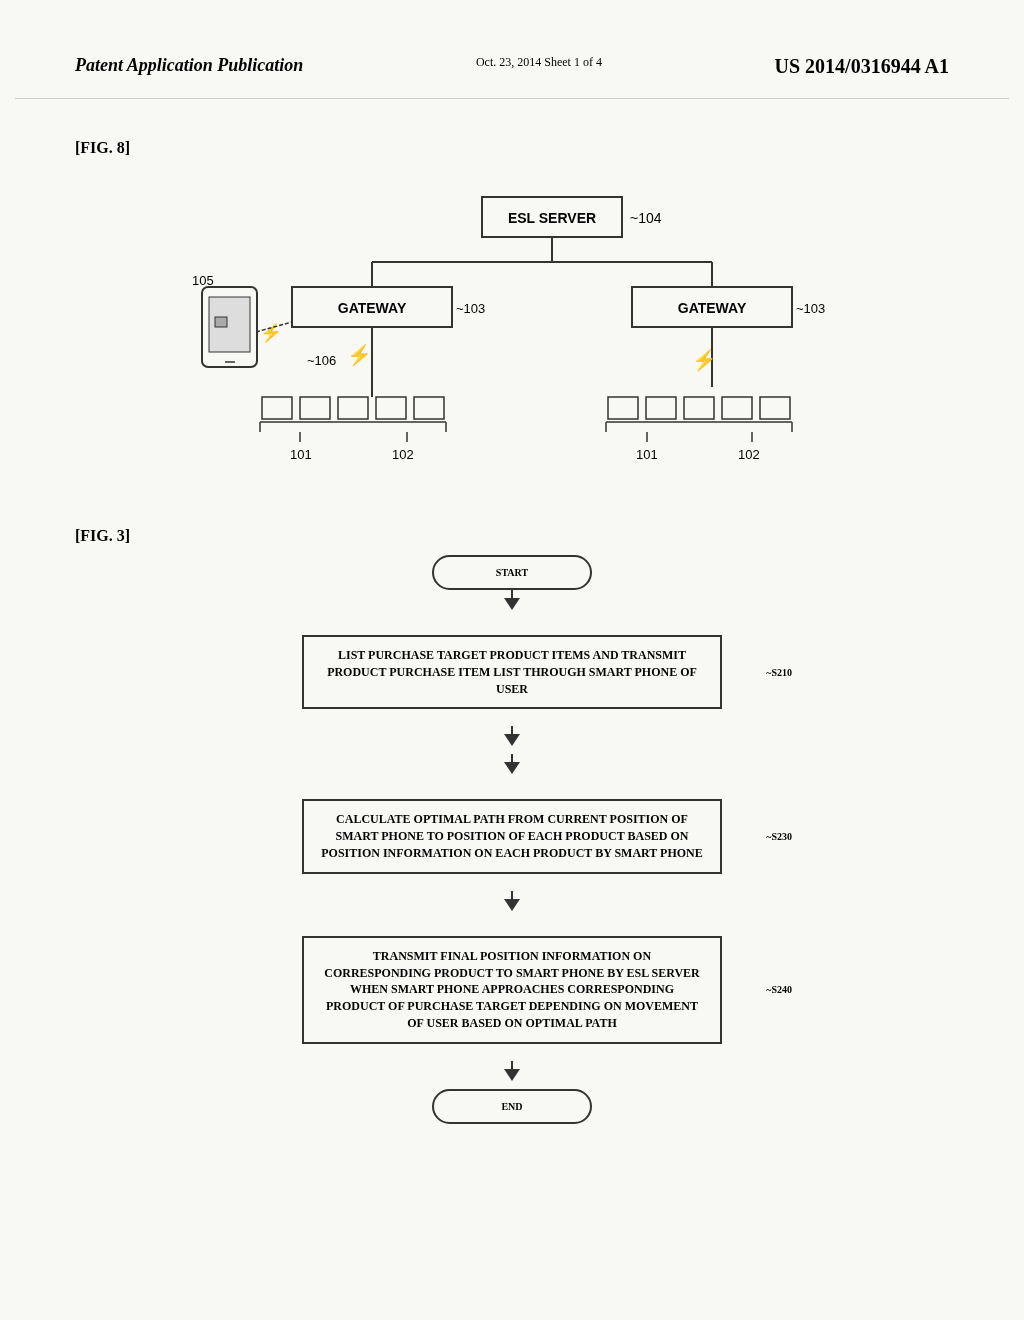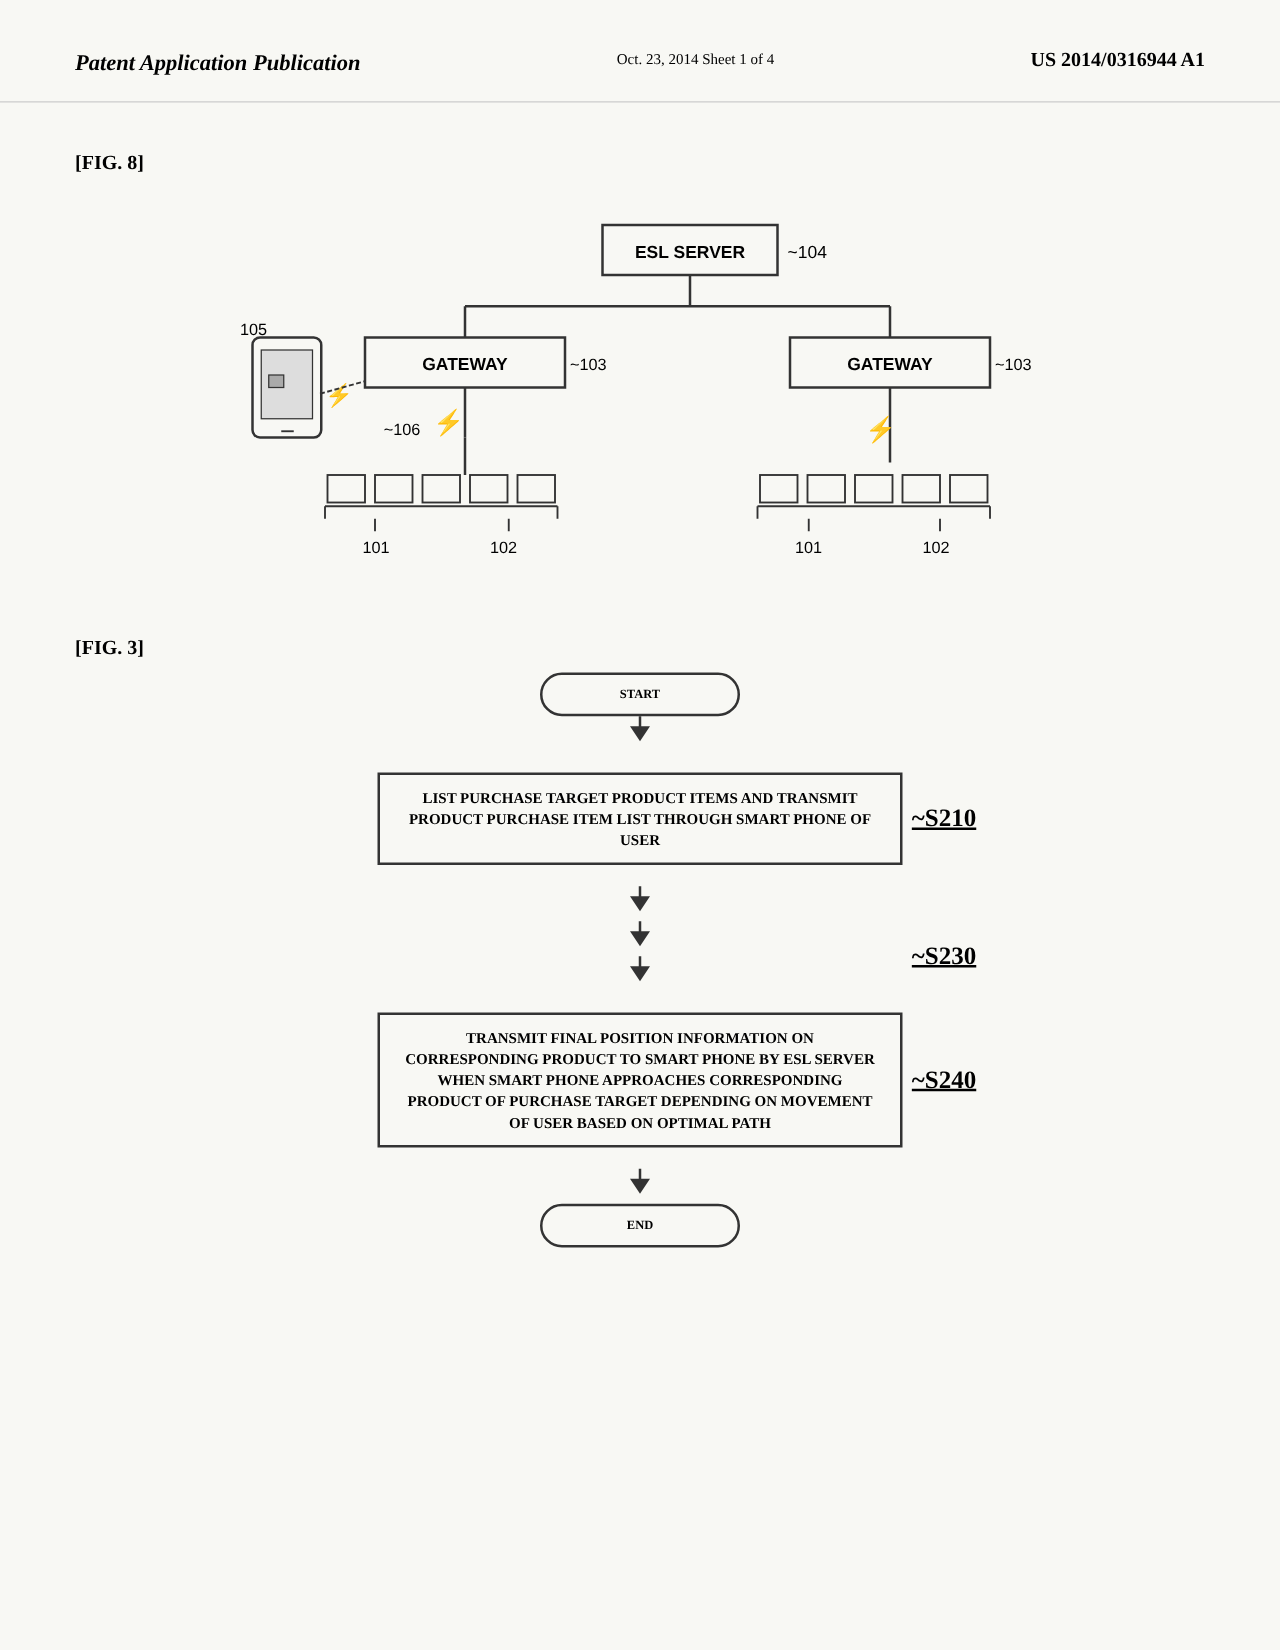--- a/index.html
+++ b/index.html
@@ -9,41 +9,41 @@
       width: 1024px;
       min-height: 1320px;
       position: relative;
       overflow-x: hidden;
     }
     .page {
       width: 1024px;
       min-height: 1320px;
       background: #f8f8f4;
       position: relative;
-      padding: 0;
+      padding: 15px;
     }
     
     .header {
       display: flex;
       justify-content: space-between;
       align-items: flex-start;
       padding: 40px 60px 20px 60px;
       border-bottom: 1px solid #ccc;
     }
     .header-left {
       font-size: 18px;
       font-weight: bold;
       font-style: italic;
     }
     .header-center {
       font-size: 12px;
       text-align: right;
     }
     .header-right {
-      font-size: 16px;
+      font-size: 20px;
       font-weight: bold;
     }
 
     
     .content {
       padding: 20px 60px 40px 60px;
     }
 
     
     .fig-label {
@@ -111,25 +111,24 @@
     .step-row {
       display: flex;
       align-items: center;
       justify-content: center;
       position: relative;
       margin: 0 auto;
       width: 560px;
     }
     .step-label {
       position: absolute;
-      right: 11px;
-      font-size: 20px;
+      right: 0;
+      font-size: 10px;
       font-weight: bold;
       white-space: nowrap;
-      text-decoration: underline;
     }
 
     
     .fig1-svg {
       display: block;
       margin: 0 auto;
     }
   </style>
 </head>
 <body>
@@ -239,20 +238,21 @@
       <div class="flow-arrow">
         <div class="arrow-down"></div>
       </div>
 
 
       <div class="flow-arrow">
         <div class="arrow-down"></div>
       </div>
 
       <div class="step-row">
+        <div class="flow-rect">CALCULATE OPTIMAL PATH FROM CURRENT POSITION OF SMART PHONE TO POSITION OF EACH PRODUCT BASED ON POSITION INFORMATION ON EACH PRODUCT BY SMART PHONE</div>
         <div class="step-label">~S230</div>
       </div>
 
       <div class="flow-arrow">
         <div class="arrow-down"></div>
       </div>
 
       <div class="step-row">
         <div class="flow-rect">TRANSMIT FINAL POSITION INFORMATION ON CORRESPONDING PRODUCT TO SMART PHONE BY ESL SERVER WHEN SMART PHONE APPROACHES CORRESPONDING PRODUCT OF PURCHASE TARGET DEPENDING ON MOVEMENT OF USER BASED ON OPTIMAL PATH</div>
         <div class="step-label">~S240</div>

